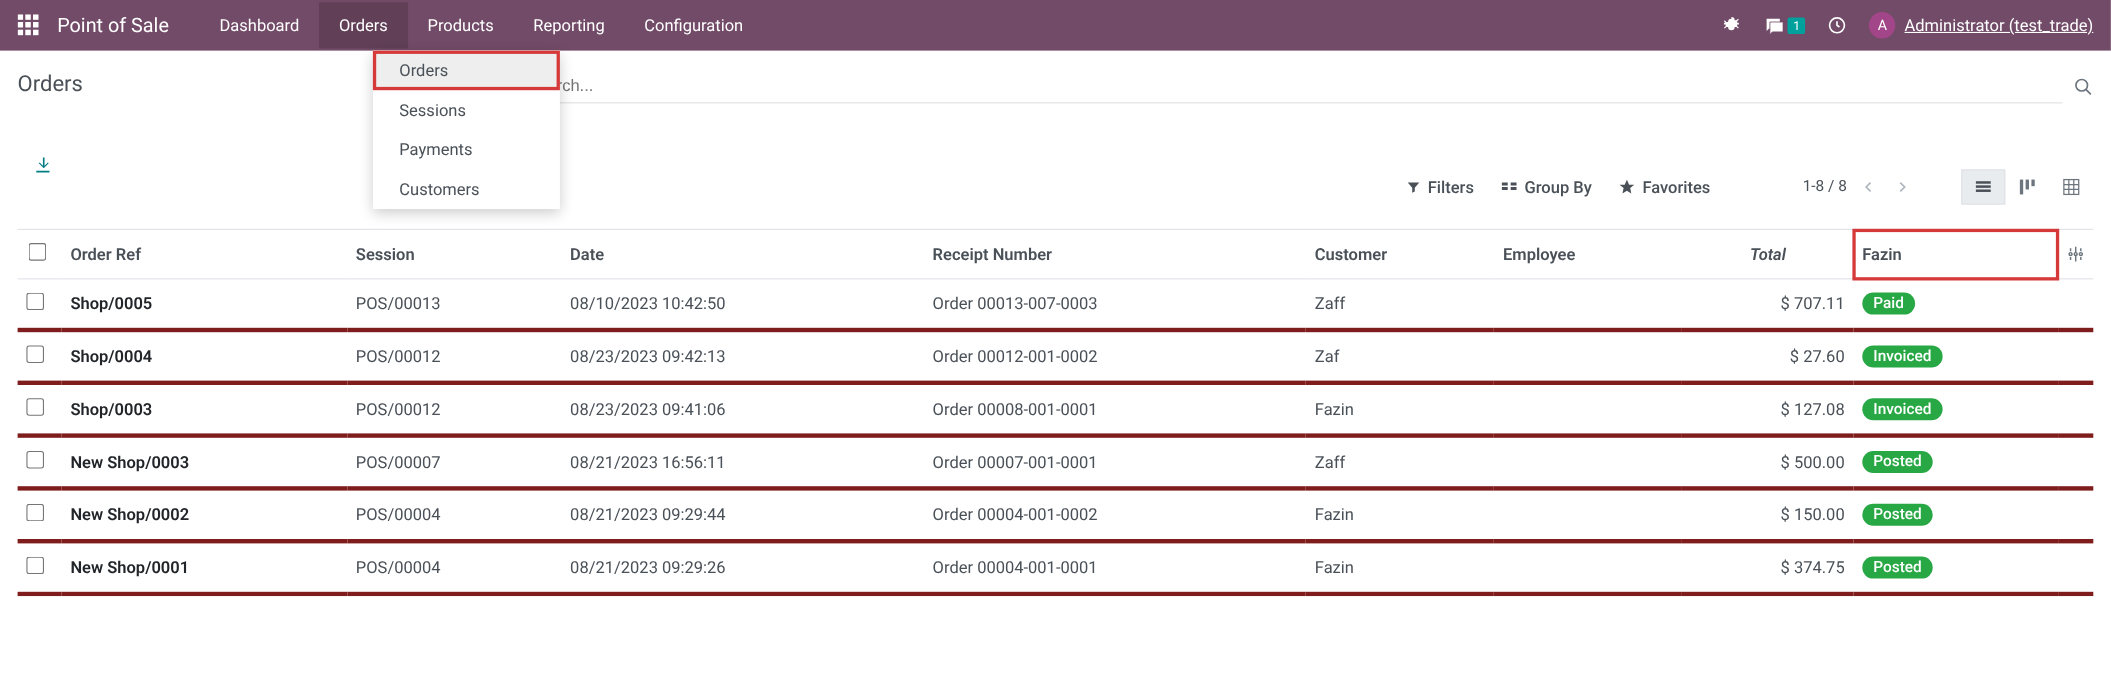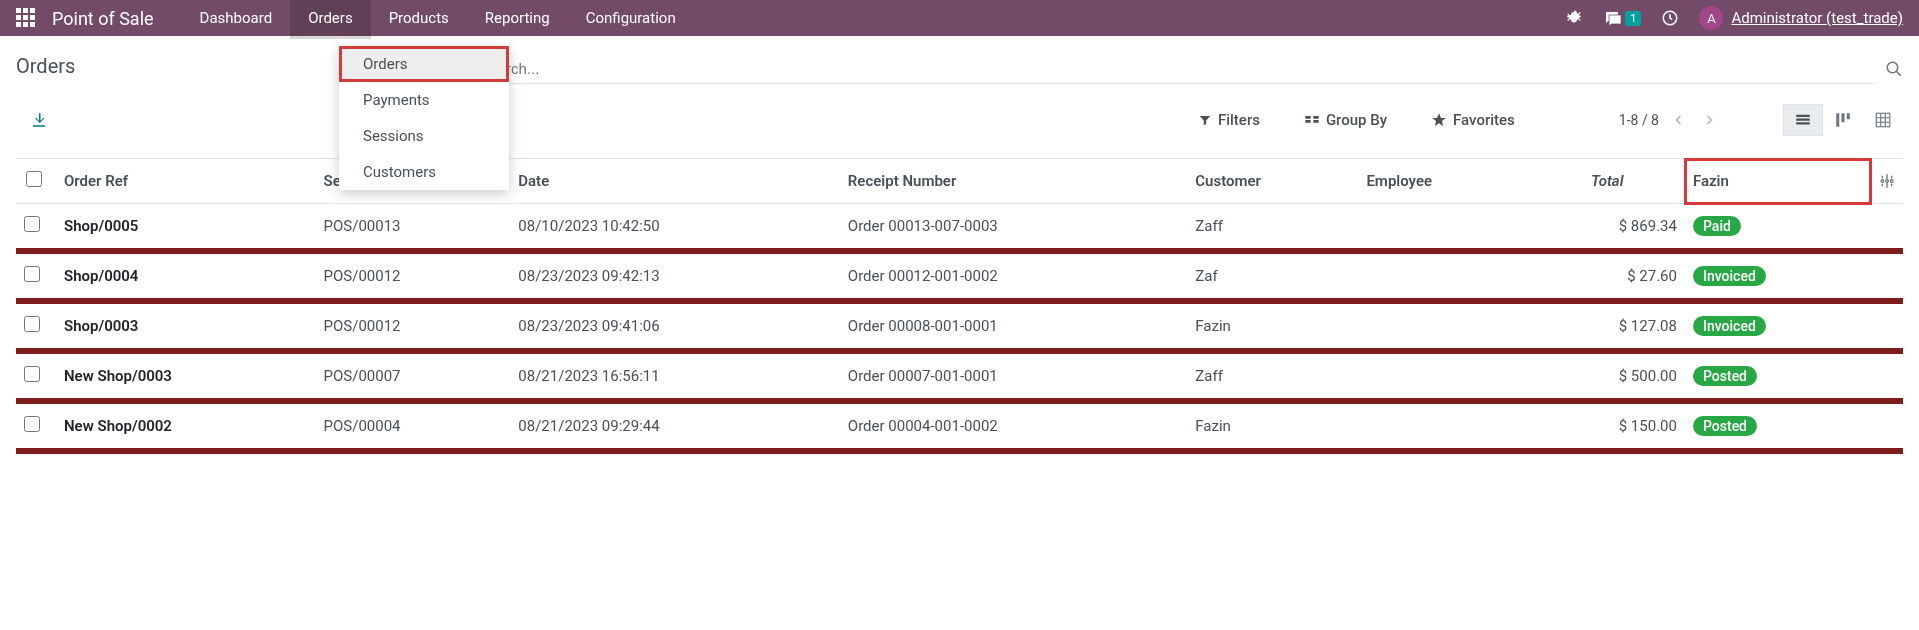--- a/index.html
+++ b/index.html
@@ -1,18 +1,18 @@
 <!DOCTYPE html>
 <html><head>
   <meta charset="utf-8">
   <style>
     * { margin: 0; padding: 0; box-sizing: border-box; }
     body { font-family: -apple-system, BlinkMacSystemFont, "Segoe UI", Roboto, sans-serif; font-size: 14px; color: #495057; background: #fff; }
     
-    .topbar { background: #714B67; color: #fff; display: flex; align-items: center; height: 36px; padding: 0 16px; }
+    .topbar { background: #714B67; color: #fff; display: flex; align-items: center; height: 46px; padding: 0 16px; }
     .apps-icon { width: 20px; height: 20px; margin-right: 16px; cursor: pointer; }
     .app-name { font-size: 18px; font-weight: 400; margin-right: 28px; }
     .nav-menu { display: flex; gap: 0; }
     .nav-item { padding: 12px 18px; cursor: pointer; font-size: 15px; position: relative; }
     .nav-item.active { background: rgba(0,0,0,0.15); }
     .topbar-right { margin-left: auto; display: flex; align-items: center; gap: 20px; }
     .icon-btn { cursor: pointer; display: flex; align-items: center; position: relative; }
     .badge-count { background: #00A09D; color: #fff; font-size: 11px; padding: 1px 5px; border-radius: 2px; margin-left: 4px; }
     .avatar { width: 24px; height: 24px; border-radius: 50%; background: #875A7B; color: #fff; display: flex; align-items: center; justify-content: center; font-size: 13px; }
     .user-name { font-size: 15px; text-decoration: underline; }
@@ -23,36 +23,36 @@
     
     .content { padding: 0 16px; }
     .content-header { display: flex; align-items: flex-start; padding-top: 18px; }
     .page-title { font-size: 20px; font-weight: 400; color: #495057; }
     .search-area { flex: 1; margin-left: 400px; }
     .search-input { width: 100%; border: none; border-bottom: 1px solid #e0e0e0; padding: 6px 4px; font-size: 15px; outline: none; }
     .search-icon-right { margin-left: 10px; cursor: pointer; }
     
     .toolbar { display: flex; align-items: center; margin-top: 20px; }
     .download-icon { color: #017E84; cursor: pointer; margin-left: 14px; }
-    .filter-row { margin-left: auto; display: flex; align-items: center; gap: 44px; }
+    .filter-row { margin-left: auto; display: flex; align-items: center; gap: 24px; margin-top: 40px; }
     .filter-btn { display: flex; align-items: center; gap: 6px; cursor: pointer; font-size: 15px; color: #495057; font-weight: 500; }
     .pager { display: flex; align-items: center; gap: 10px; margin-left: 60px; }
     .pager-text { font-size: 14px; }
     .pager-arrow { cursor: pointer; color: #adb5bd; padding: 4px; }
     .view-switcher { display: flex; gap: 0; margin-left: 20px; }
     .view-btn { padding: 6px 10px; cursor: pointer; border: 1px solid transparent; }
     .view-btn.active { background: #e9ecef; border-color: #dee2e6; }
     
     .table-wrap { margin-top: 22px; border-top: 1px solid #dee2e6; }
     table { width: 100%; border-collapse: collapse; }
     th { text-align: left; padding: 12px 8px; font-weight: 600; font-size: 15px; border-bottom: 1px solid #dee2e6; color: #495057; margin-left: 28px; }
     th.num { text-align: center; font-style: italic; }
     th.checkbox-col { width: 40px; padding-left: 10px; }
     th.status-col { outline: 3px solid #d63939; outline-offset: -2px; }
-    td { padding: 12px 8px; font-size: 15px; border-bottom: 6px solid #7f1d1d; vertical-align: middle; }
+    td { padding: 12px 8px; font-size: 15px; border-bottom: 4px solid #7f1d1d; vertical-align: middle; }
     td.num { text-align: right; }
     td.ref { font-weight: 600; color: #212529; }
     .checkbox { width: 16px; height: 16px; }
     .status-badge { display: inline-block; background: #28a745; color: #fff; padding: 2px 10px; border-radius: 12px; font-size: 14px; font-weight: 500; }
     .settings-col { width: 30px; text-align: right; }
     
     svg { display: block; }
   </style>
 </head>
 <body>
@@ -100,22 +100,22 @@
     </div>
     <div class="icon-btn" style="gap:8px;">
       <div class="avatar" style="background:#A24689;">A</div>
       <span class="user-name">Administrator (test_trade)</span>
     </div>
   </div>
 </div>
 
 <div class="dropdown">
   <div class="dropdown-item highlighted">Orders</div>
+  <div class="dropdown-item">Sessions</div>
   <div class="dropdown-item">Payments</div>
-  <div class="dropdown-item">Sessions</div>
   <div class="dropdown-item">Customers</div>
 </div>
 
 <div class="content">
   <div class="content-header">
     <div class="page-title">Orders</div>
     <div class="search-area" style="display:flex; align-items:center;">
       <input class="search-input" placeholder="Search..." style="">
       <div class="search-icon-right">
         <svg width="18" height="18" viewBox="0 0 24 24" fill="none" stroke="#6c757d" stroke-width="2">
@@ -214,21 +214,21 @@
       </thead>
       <tbody id="table-body">
           <tr class="row-hover">
     <td class="checkbox-col"><input type="checkbox" class="checkbox" style=""></td>
     <td class="ref">Shop/0005</td>
     <td>POS/00013</td>
     <td>08/10/2023 10:42:50</td>
     <td>Order 00013-007-0003</td>
     <td>Zaff</td>
     <td></td>
-    <td class="num">$ 869.34</td>
+    <td class="num">$ 707.11</td>
     <td><span class="status-badge">Paid</span></td>
     <td class="settings-col"></td>
           </tr>
           <tr class="row-hover">
     <td class="checkbox-col"><input type="checkbox" class="checkbox" style=""></td>
     <td class="ref">Shop/0004</td>
     <td>POS/00012</td>
     <td>08/23/2023 09:42:13</td>
     <td>Order 00012-001-0002</td>
     <td>Zaf</td>
@@ -266,16 +266,28 @@
     <td class="ref">New Shop/0002</td>
     <td>POS/00004</td>
     <td>08/21/2023 09:29:44</td>
     <td>Order 00004-001-0002</td>
     <td>Fazin</td>
     <td></td>
     <td class="num">$ 150.00</td>
     <td><span class="status-badge">Posted</span></td>
     <td class="settings-col"></td>
           </tr>
+          <tr class="row-hover">
+    <td class="checkbox-col"><input type="checkbox" class="checkbox" style=""></td>
+    <td class="ref">New Shop/0001</td>
+    <td>POS/00004</td>
+    <td>08/21/2023 09:29:26</td>
+    <td>Order 00004-001-0001</td>
+    <td>Fazin</td>
+    <td></td>
+    <td class="num">$ 374.75</td>
+    <td><span class="status-badge">Posted</span></td>
+    <td class="settings-col"></td>
+          </tr>
         </tbody>
     </table>
   </div>
 </div>
 
 </body></html>

